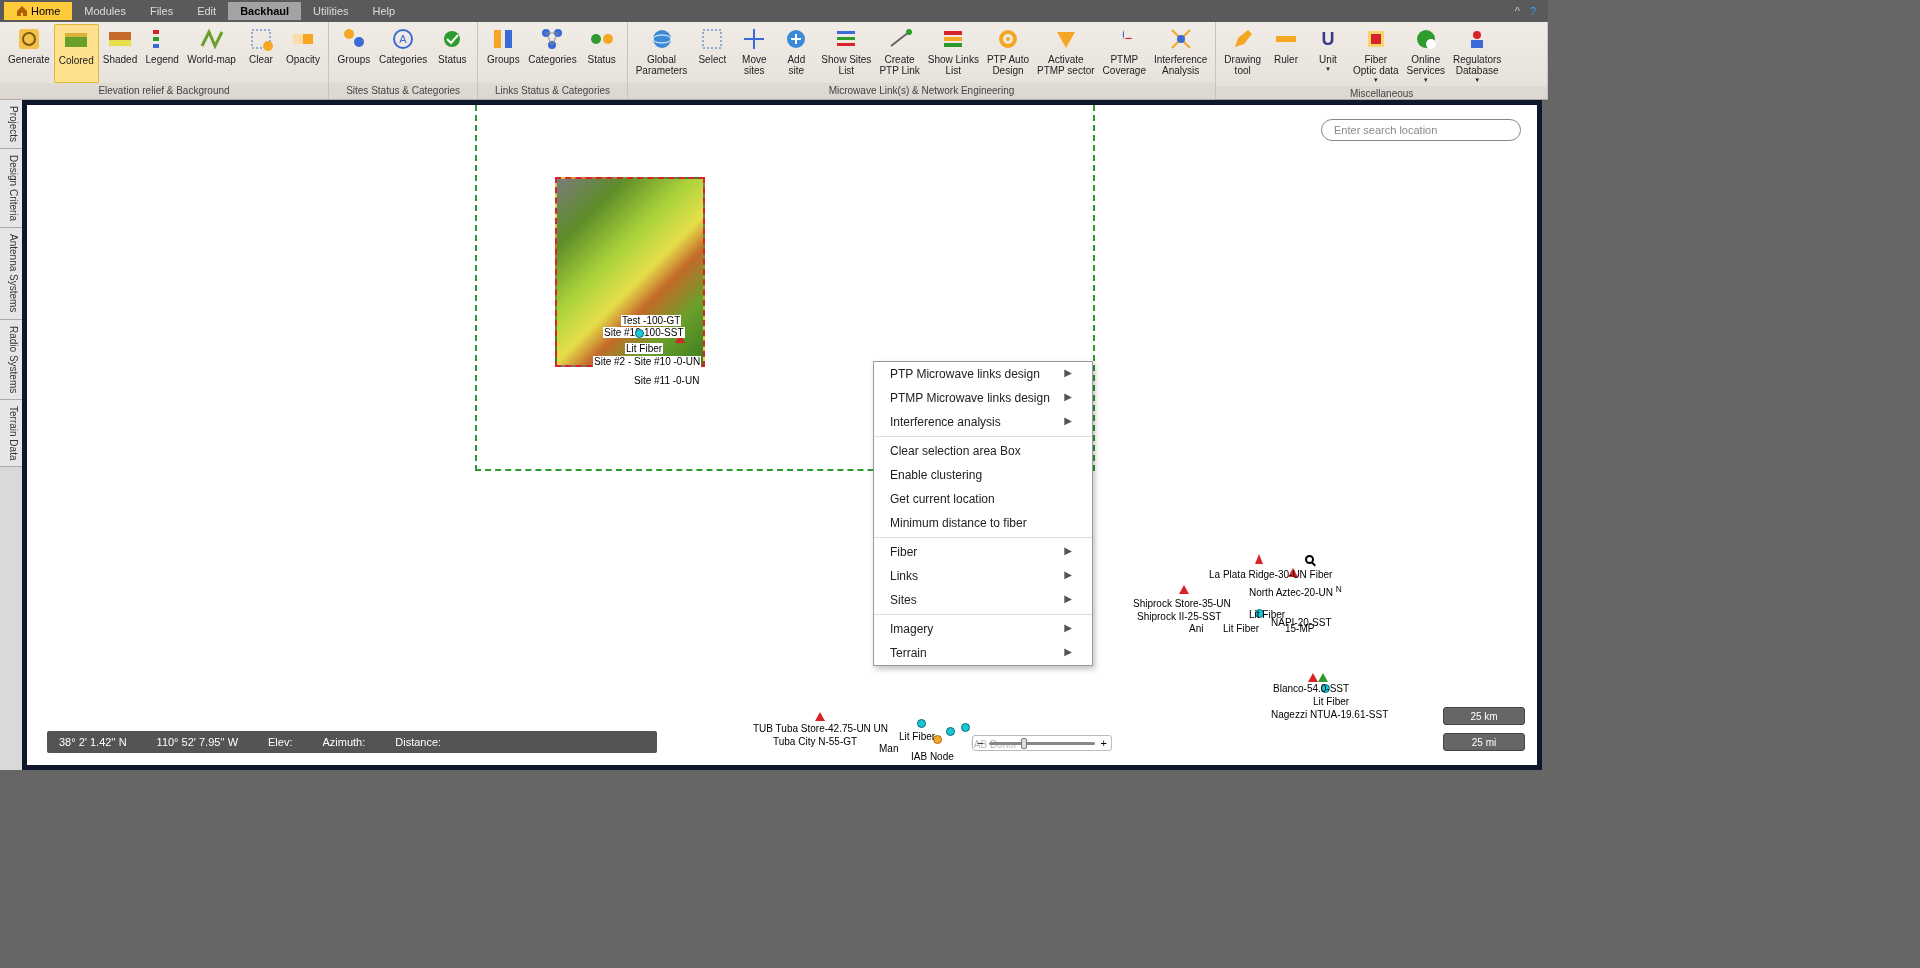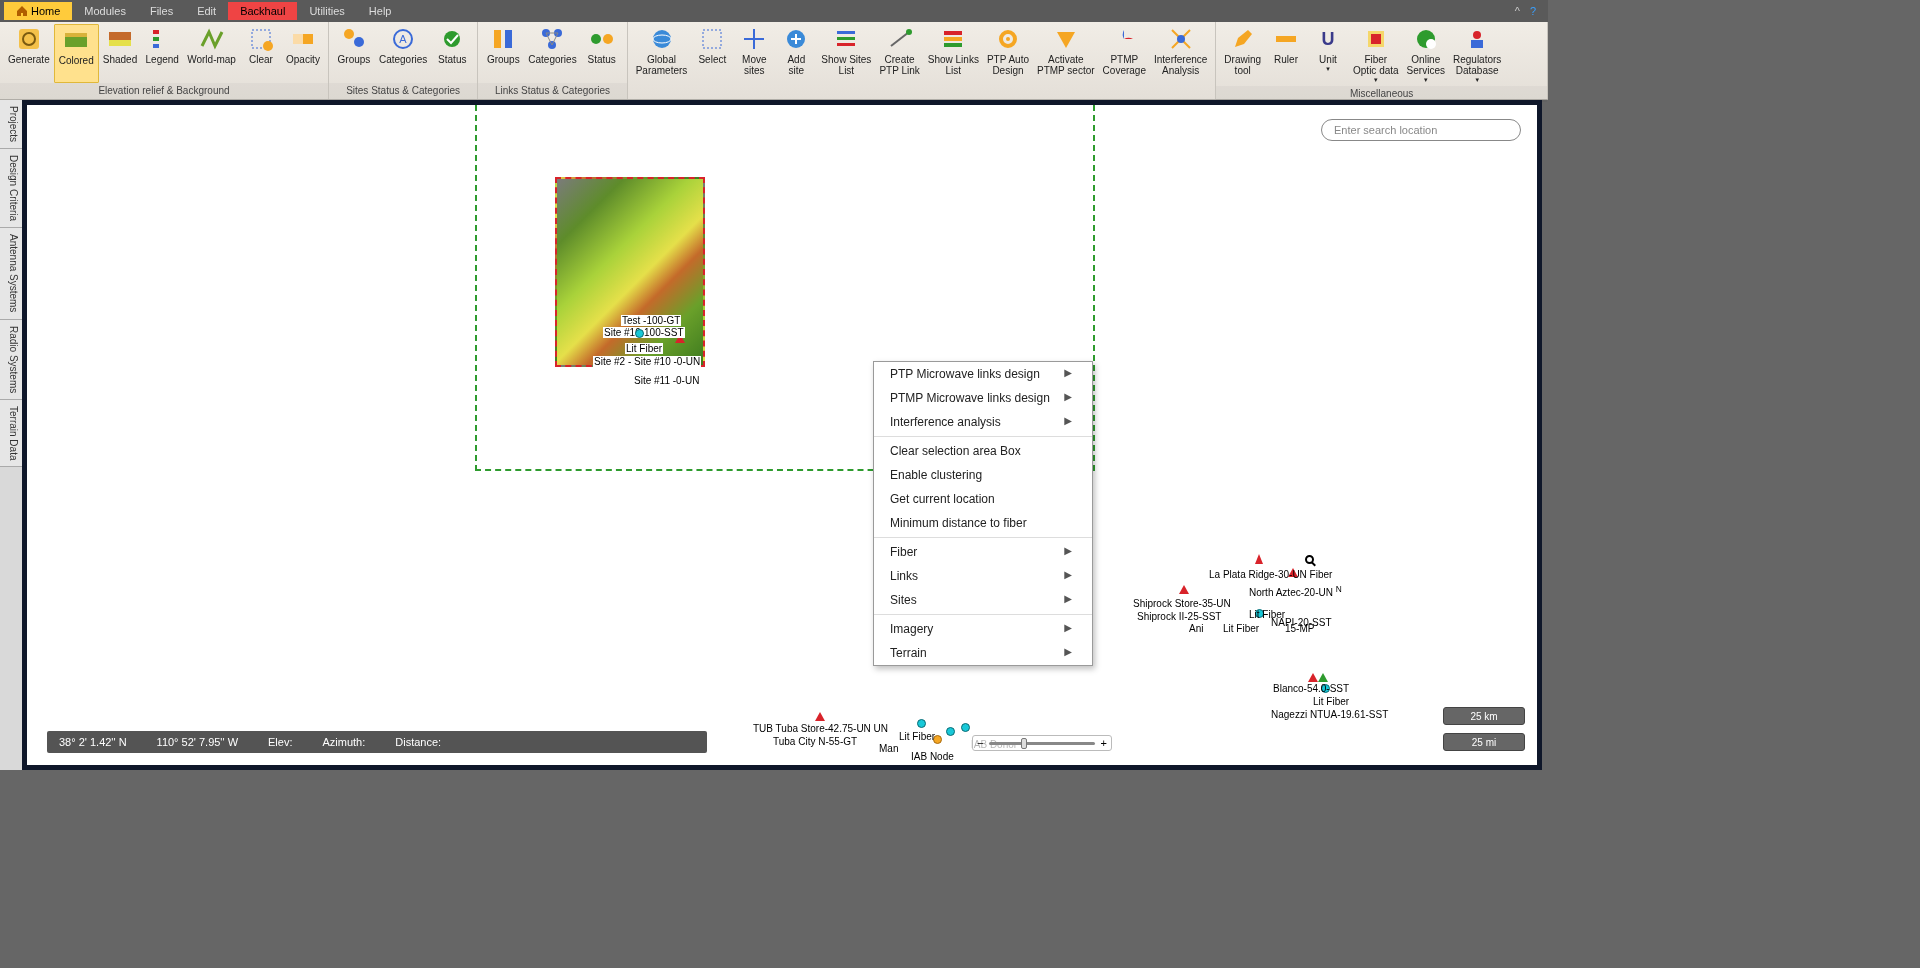--- a/index.html
+++ b/index.html
@@ -1,21 +1,21 @@
 <!DOCTYPE html>
 <html><head>
 <meta charset="utf-8">
 <style>
 * { margin: 0; padding: 0; box-sizing: border-box; font-family: "Segoe UI", Arial, sans-serif; }
 body { background: #666; overflow: hidden; width: 1548px; height: 780px; position: relative; font-size: 11px; }
 
 .menubar { background: #5a5a5a; height: 22px; display: flex; align-items: center; padding: 0 4px; }
 .menubar .tab { padding: 3px 12px; color: #ddd; cursor: pointer; }
 .menubar .tab.home { background: #ffcb3b; color: #000; display: flex; align-items: center; gap: 3px; }
-.menubar .tab.active { background: #ef4444; color: #000; }
+.menubar .tab.active { background: #a3a3a3; color: #000; font-weight: bold; }
 .menubar .wincontrols { margin-left: auto; display: flex; gap: 10px; color: #ccc; padding-right: 8px; }
 
 .ribbon { background: linear-gradient(#f1ede6, #e4dfd8); height: 78px; display: flex; border-bottom: 1px solid #b0ada7; }
 .rgroup { border-right: 1px solid #c8c4bd; display: flex; flex-direction: column; }
 .rgroup .items { display: flex; flex: 1; padding: 2px 4px 0 4px; }
 .rgroup .title { text-align: center; font-size: 10px; color: #444; padding: 2px 0 3px 0; background: rgba(0,0,0,0.03); }
 .ritem { display: flex; flex-direction: column; align-items: center; justify-content: flex-start; padding: 2px 4px; text-align: center; font-size: 10px; color: #222; min-width: 42px; }
 .ritem .ic { width: 26px; height: 26px; margin-bottom: 2px; display: flex; align-items: center; justify-content: center; }
 .ritem.sel { background: #ffe18d; border: 1px solid #e0b83a; border-radius: 1px; }
 .lbl2 { line-height: 1.1; }
@@ -29,21 +29,21 @@
 .green-dash { position: absolute; border: 2px dashed #2e9b2e; }
 .red-dash { position: absolute; border: 2px dashed #d8232a; background: linear-gradient(135deg,#7b7b7b 0%, #5e8c2a 20%, #a9d23a 40%, #e5e04a 55%, #c46a2a 65%, #6aa02a 80%, #3d7a1f 100%); }
 
 .sitelabel { position: absolute; background: #fff; font-size: 10px; white-space: nowrap; padding: 0 1px; }
 
 .ctxmenu { position: absolute; background: #fff; border: 1px solid #9a9a9a; box-shadow: 2px 3px 6px rgba(0,0,0,.25); width: 220px; font-size: 12px; color: #222; }
 .ctxmenu .mi { padding: 5px 20px 5px 16px; display: flex; justify-content: space-between; align-items: flex-start; }
 .ctxmenu hr { border: none; border-top: 1px solid #ddd; margin: 2px 0; }
 .ctxmenu .arrow { font-size: 10px; color: #555; }
 
-.statusbar { position: absolute; left: 20px; bottom: 12px; height: 22px; width: 660px; background: #545454; color: #fff; display: flex; align-items: center; font-size: 11px; padding: 0 12px; gap: 30px; border-radius: 2px; }
+.statusbar { position: absolute; left: 20px; bottom: 12px; height: 22px; width: 610px; background: #545454; color: #fff; display: flex; align-items: center; font-size: 11px; padding: 0 12px; gap: 30px; border-radius: 2px; }
 
 .scalepill { position: absolute; right: 12px; height: 18px; width: 82px; background: #666; color: #fff; font-size: 10px; display: flex; align-items: center; justify-content: center; border-radius: 3px; border: 1px solid #444; }
 
 .zoom { position: absolute; bottom: 14px; left: 945px; width: 140px; height: 16px; display: flex; align-items: center; gap: 6px; background: rgba(255,255,255,.7); border: 1px solid #bbb; border-radius: 3px; padding: 0 4px; }
 .zoom .track { flex: 1; height: 3px; background: #888; border-radius: 2px; position: relative; }
 .zoom .thumb { position: absolute; left: 30%; top: -4px; width: 6px; height: 11px; background: #ddd; border: 1px solid #777; border-radius: 2px; }
 
 .node { position: absolute; font-size: 10px; text-align: center; white-space: nowrap; color: #000; }
 .dot-cyan { display:inline-block; width:9px; height:9px; background:#18c8d8; border:1px solid #0a6b74; border-radius:50%; }
 .tri-red { display:inline-block; width:0; height:0; border-left:5px solid transparent; border-right:5px solid transparent; border-bottom:9px solid #d8232a; }
@@ -310,20 +310,21 @@
       <div class="ritem">
           <div class="ic">
             <svg class="icon">
               <path d="M4 4 L22 22 M22 4 L4 22" stroke="#f5a623" stroke-width="2"></path>
               <circle cx="13" cy="13" r="4" fill="#3a6ad8"></circle>
             </svg>
           </div>
           <span class="lbl2">Interference<br>Analysis</span>
         </div>
     </div>
+    <div class="title">Microwave Link(s) &amp; Network Engineering</div>
   </div>
 
   <div class="rgroup" style="flex:1">
     <div class="items">
       <div class="ritem">
           <div class="ic">
             <svg class="icon">
               <path d="M5 21 L8 12 L18 4 L22 8 L14 18 Z" fill="#f5a623"></path>
             </svg>
           </div>

